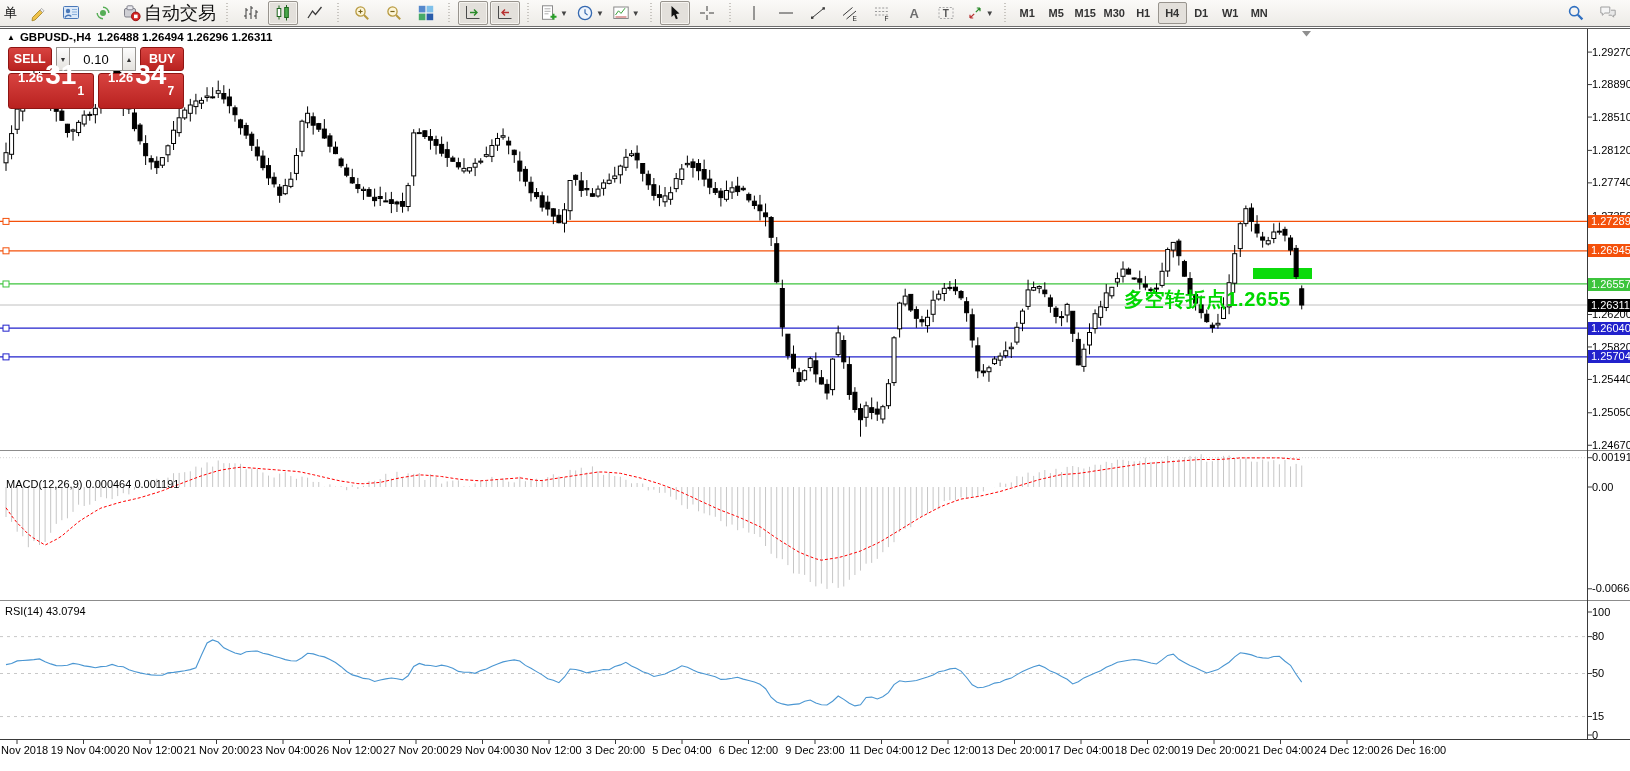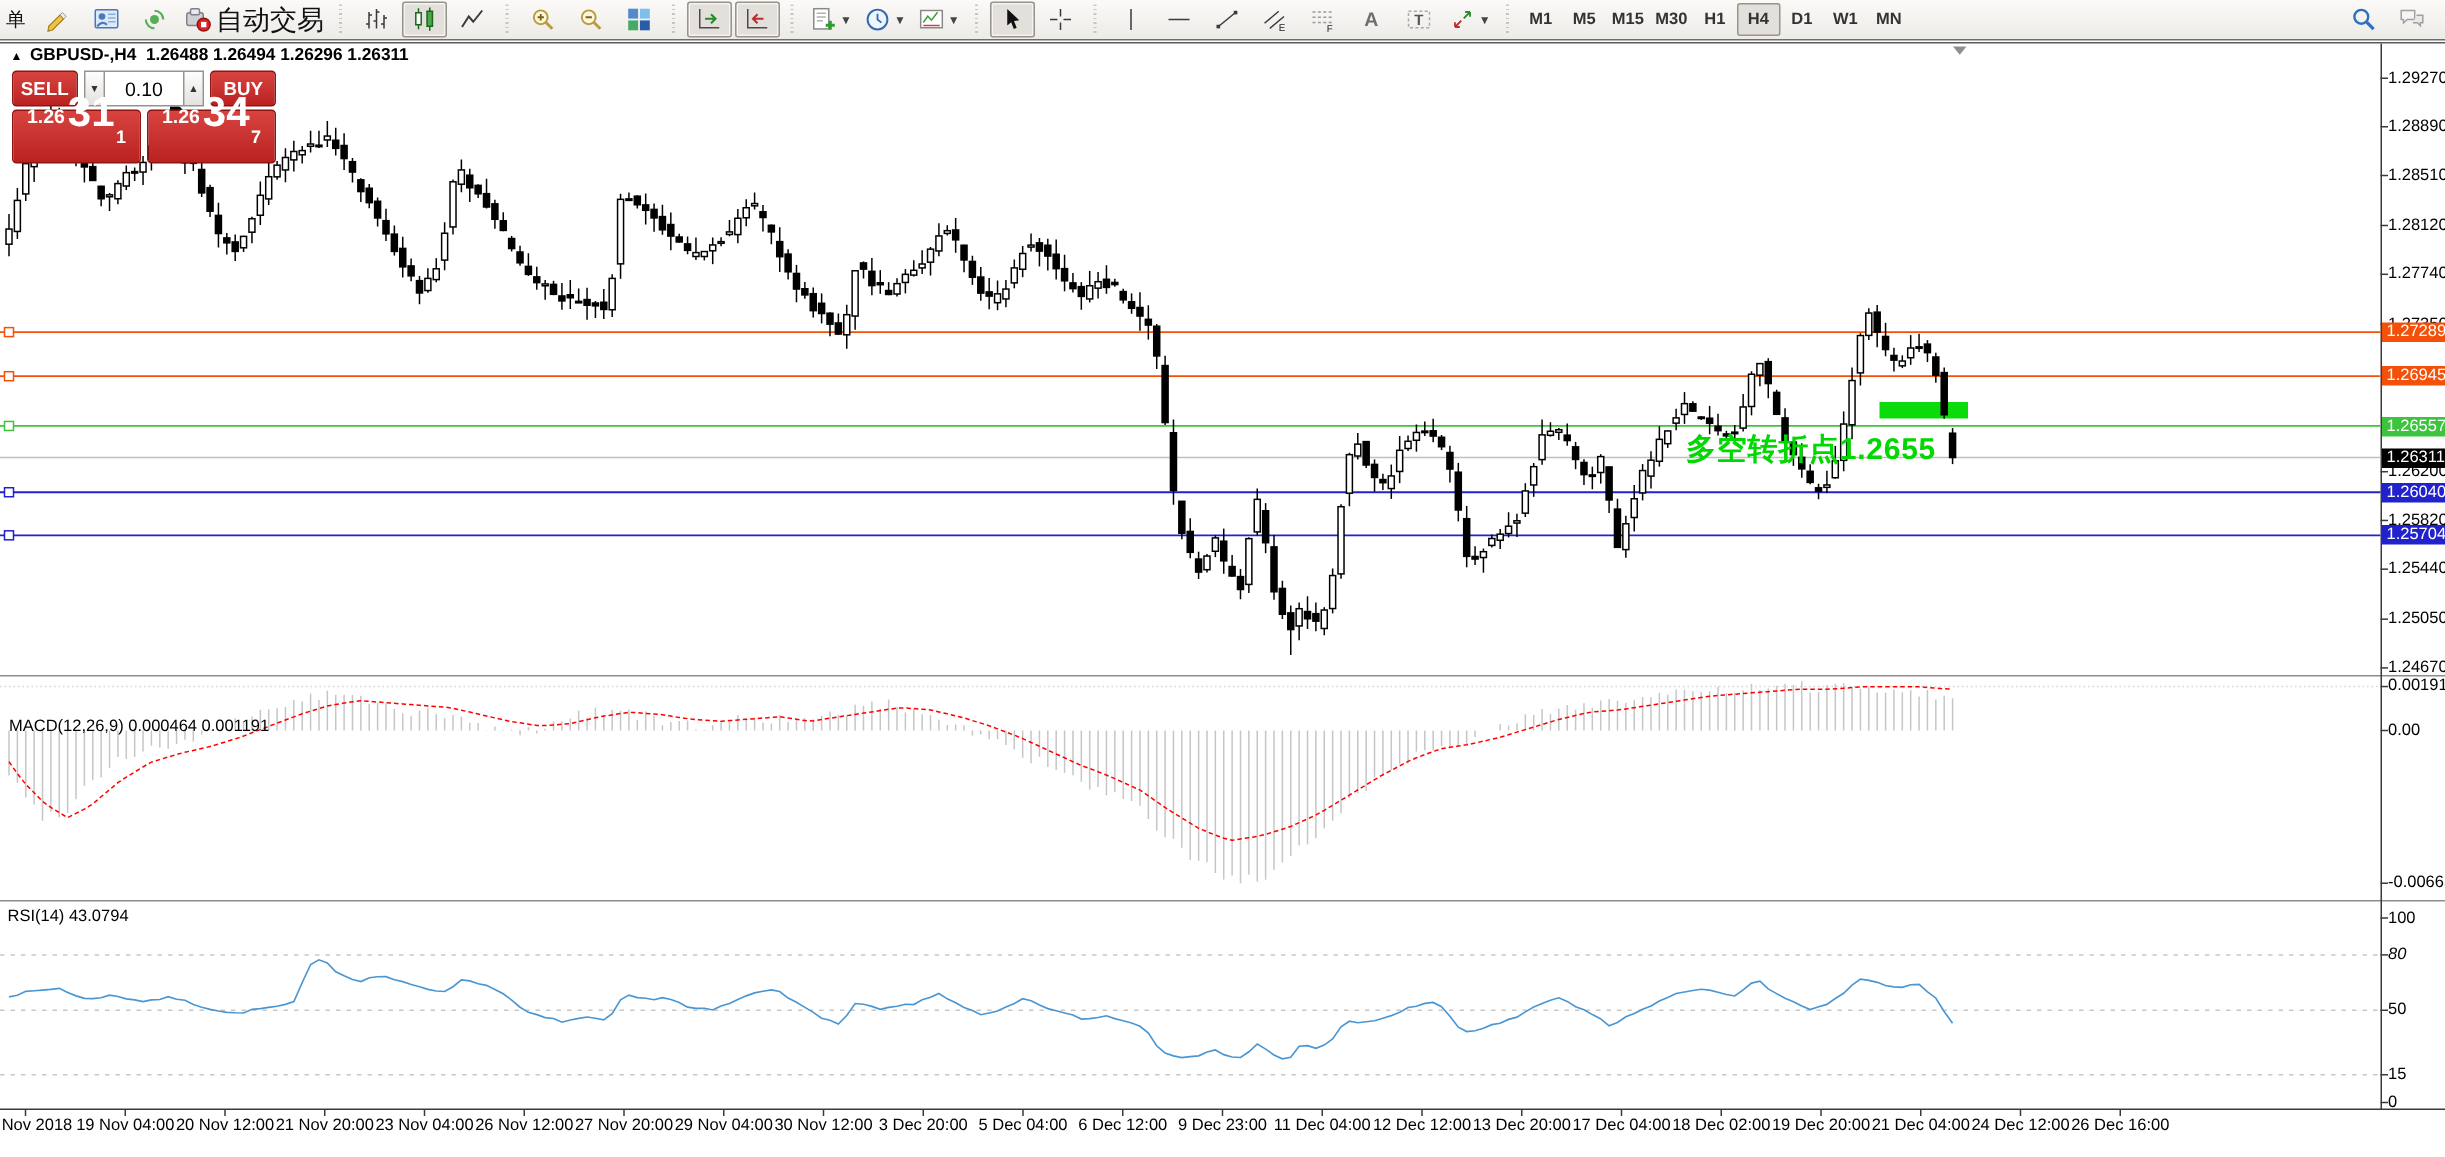--- a/index.html
+++ b/index.html
@@ -1131,21 +1131,21 @@
           <div class="price-tag" style="top:186.9px;background:#f4500a;">1.27289</div>
           <div class="price-tag" style="top:216.3px;background:#f4500a;">1.26945</div>
           <div class="price-tag" style="top:249.5px;background:#3cc43c;">1.26557</div>
           <div class="price-tag" style="top:293.7px;background:#2222cc;">1.26040</div>
           <div class="price-tag" style="top:322.4px;background:#2222cc;">1.25704</div>
           <div class="price-tag" style="top:270.5px;background:#000000;">1.26311</div>
           <div class="axis-tick-label" style="top:423.2px;">0.001915</div>
           <div class="axis-tick-label" style="top:452.5px;">0.00</div>
           <div class="axis-tick-label" style="top:554.3px;">-0.006659</div>
           <div class="axis-tick-label" style="top:577.5px;">100</div>
-          <div class="axis-tick-label" style="top:602.1px;font-style:italic;">80</div>
+          <div class="axis-tick-label" style="top:602.1px;">80</div>
           <div class="axis-tick-label" style="top:639.0px;">50</div>
           <div class="axis-tick-label" style="top:682.0px;">15</div>
           <div class="axis-tick-label" style="top:700.5px;">0</div>
           <div class="time-label" style="left:17px;">15 Nov 2018</div>
           <div class="time-label" style="left:83.5px;">19 Nov 04:00</div>
           <div class="time-label" style="left:150px;">20 Nov 12:00</div>
           <div class="time-label" style="left:216.5px;">21 Nov 20:00</div>
           <div class="time-label" style="left:283px;">23 Nov 04:00</div>
           <div class="time-label" style="left:349.5px;">26 Nov 12:00</div>
           <div class="time-label" style="left:416px;">27 Nov 20:00</div>

